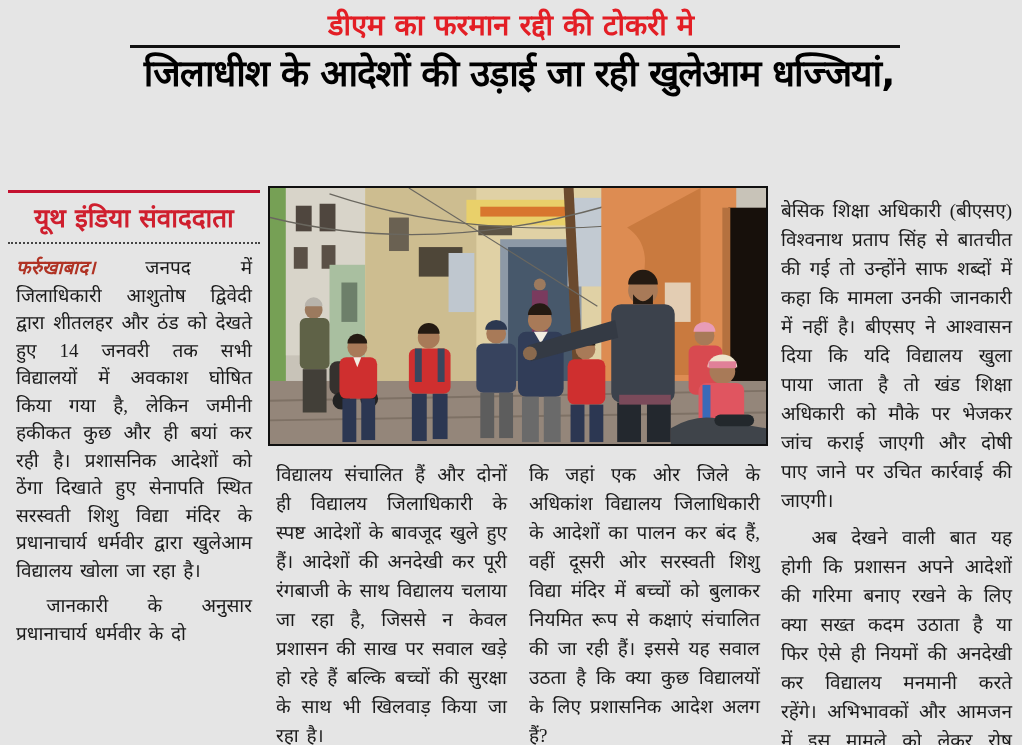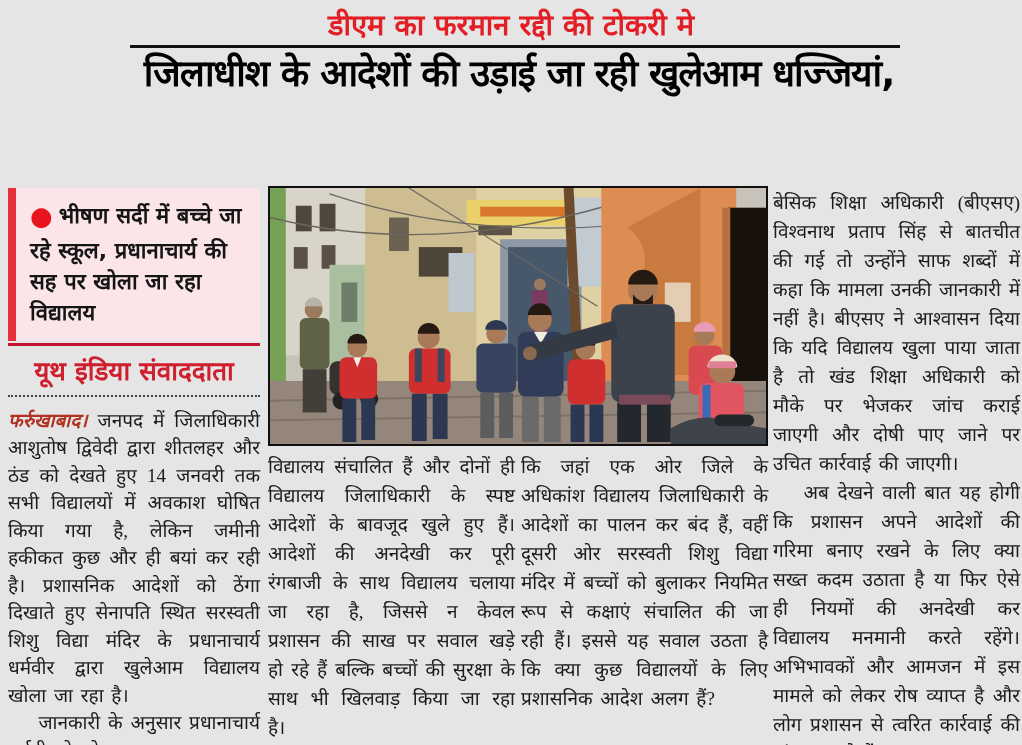--- a/index.html
+++ b/index.html
@@ -42,21 +42,21 @@
   }
   .red-rule{height:3px; background:#c41230; margin:2px 0 6px 0;}
   .byline{
     text-align:center; color:#cf1f2e; font-weight:bold;
     font-family:"DejaVu Sans", sans-serif; font-size:26px;
     margin:4px 0 6px 0;
   }
   .dotted-rule{border-bottom:2px dotted #444; height:1px; margin-bottom:10px;}
   
   .body-p{
-    margin:0; font-size:19px; line-height:27.5px; text-align:justify;
+    margin:8px; font-size:19px; line-height:27.5px; text-align:justify;
     word-spacing:3px; color:#1a1a1a;
   }
   .body-p.indent{text-indent:1.6em;}
   .dateline{color:#b03324; font-weight:bold; font-family:"DejaVu Sans", sans-serif; font-size:19px;font-style:italic;}
   .col{position:absolute; top:452px; width:247px;}
   .col2{left:268px;}
   .col3{left:521px; width:247px;}
   .col4{left:773px; top:188px; width:247px;}
   .col .body-p, .col4 .body-p{line-height:29px;}
   
@@ -71,23 +71,20 @@
 
 <div id="page">
 
   <div class="kicker">डीएम का फरमान रद्दी की टोकरी मे</div>
   <div class="kicker-rule"></div>
   <div class="headline">
     <span class="hl-line">जिलाधीश के आदेशों की उड़ाई जा रही खुलेआम धज्जियां,</span>
   </div>
 
   <div class="left-col">
-    <div class="highlight-box">
-      <p class="highlight-text"><span class="bullet">●</span><span>भीषण सर्दी में बच्चे जा रहे स्कूल, प्रधानाचार्य की सह पर खोला जा रहा विद्यालय</span></p>
-    </div>
     <div class="red-rule"></div>
     <div class="byline">यूथ इंडिया संवाददाता</div>
     <div class="dotted-rule"></div>
     <p class="body-p"><span class="dateline">फर्रुखाबाद।</span> <span>जनपद में जिलाधिकारी आशुतोष द्विवेदी द्वारा शीतलहर और ठंड को देखते हुए 14 जनवरी तक सभी विद्यालयों में अवकाश घोषित किया गया है, लेकिन जमीनी हकीकत कुछ और ही बयां कर रही है। प्रशासनिक आदेशों को ठेंगा दिखाते हुए सेनापति स्थित सरस्वती शिशु विद्या मंदिर के प्रधानाचार्य धर्मवीर द्वारा खुलेआम विद्यालय खोला जा रहा है।</span></p>
     <p class="body-p indent">जानकारी के अनुसार प्रधानाचार्य धर्मवीर के दो</p>
   </div>
 
   <div class="photo-frame">
     <svg viewBox="0 0 500 260" preserveAspectRatio="none">
 

